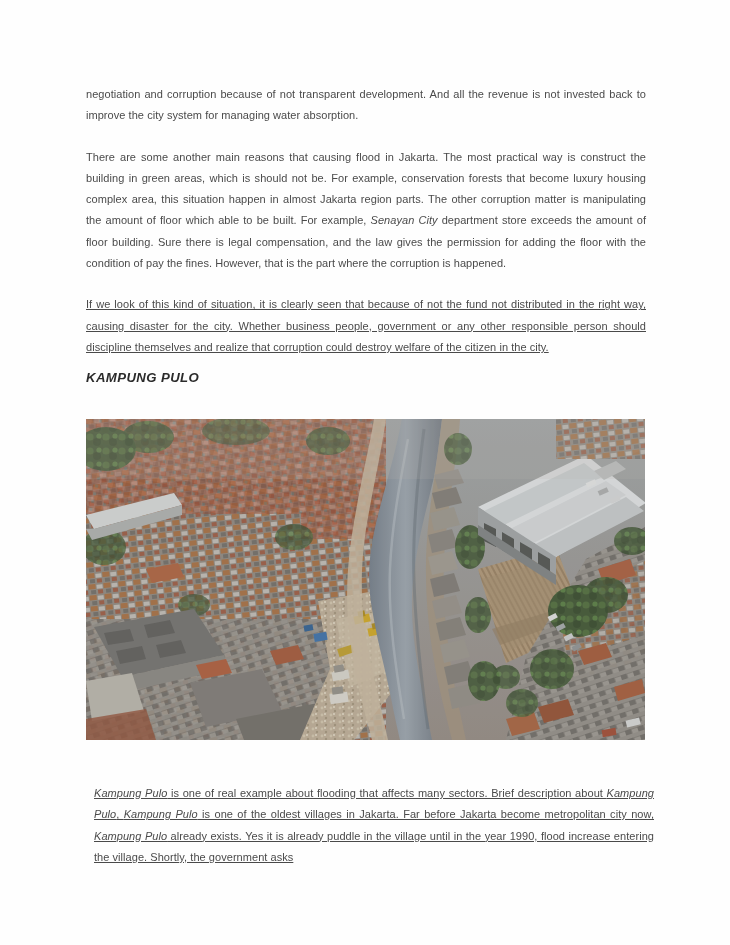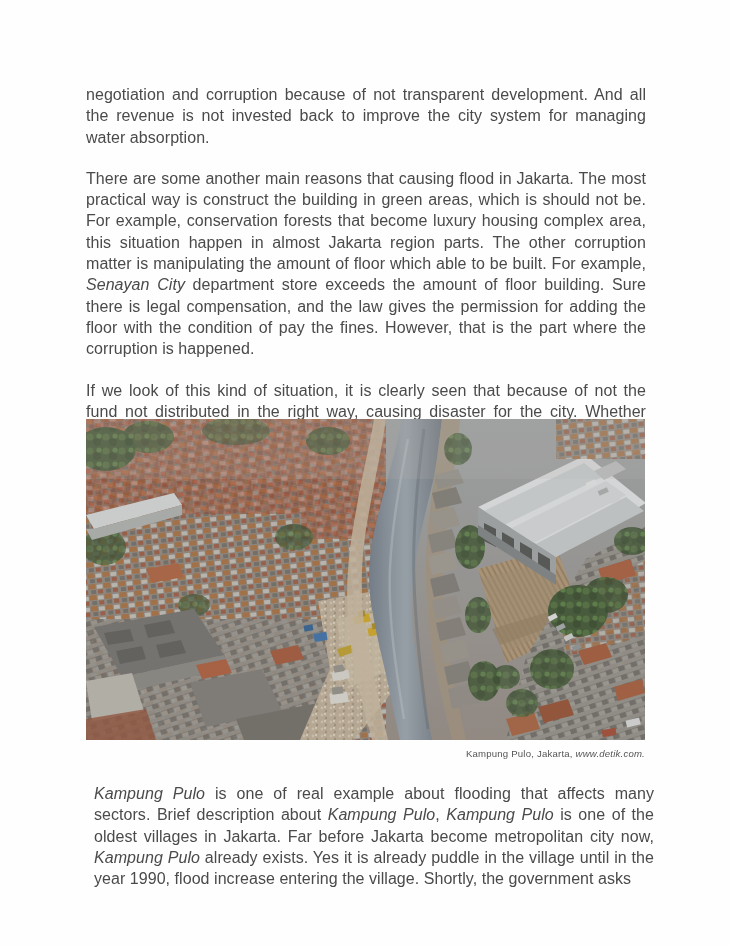--- a/index.html
+++ b/index.html
@@ -17,27 +17,27 @@
     color: #3a3a3a;
   }
   .content {
     position: absolute;
     left: 86px;
     top: 84px;
     width: 560px;
   }
   p.body-text {
     margin: 0 0 20px 0;
-    font-size: 16px;
+    font-size: 11px;
     line-height: 21.3px;
     text-align: justify;
     color: #4a4a4a;
     letter-spacing: 0.05px;
   }
-  p.body-text.tight { margin-bottom: 0; }
+  p.body-text.tight { margin-bottom: 0; text-decoration: underline; }
   .it { font-style: italic; }
   h2.section-heading {
     margin: 12px 0 0 0;
     font-size: 13.2px;
     font-weight: bold;
     font-style: italic;
     letter-spacing: 0.4px;
     color: #2b2b2b;
   }
 
@@ -275,21 +275,18 @@
           <rect x="540" y="300" width="14" height="7" fill="#cfd1d1" transform="rotate(-14 547 303)"></rect>
           <rect x="516" y="310" width="14" height="7" fill="#9b4a34" transform="rotate(-10 523 313)"></rect>
         </g>
 
         <rect width="559" height="321" fill="#a9a096" opacity="0.10"></rect>
         <rect width="559" height="60" fill="#b9b4ac" opacity="0.16"></rect>
       </svg>
     </div>
   </div>
 
-  <div class="caption">
-    <span>Kampung Pulo, Jakarta, </span><span class="site">www.detik.com.</span>
-  </div>
 
   <div class="bottom-text">
     <p class="body-text tight"><span class="it">Kampung Pulo</span><span> is one of real example about flooding that affects many sectors. Brief description about </span><span class="it">Kampung Pulo</span><span>, </span><span class="it">Kampung Pulo</span><span> is one of the oldest villages in Jakarta. Far before Jakarta become metropolitan city now, </span><span class="it">Kampung Pulo</span><span> already exists. Yes it is already puddle in the village until in the year 1990, flood increase entering the village. Shortly, the government asks</span></p>
   </div>
 
 </div>
 
 </body></html>

